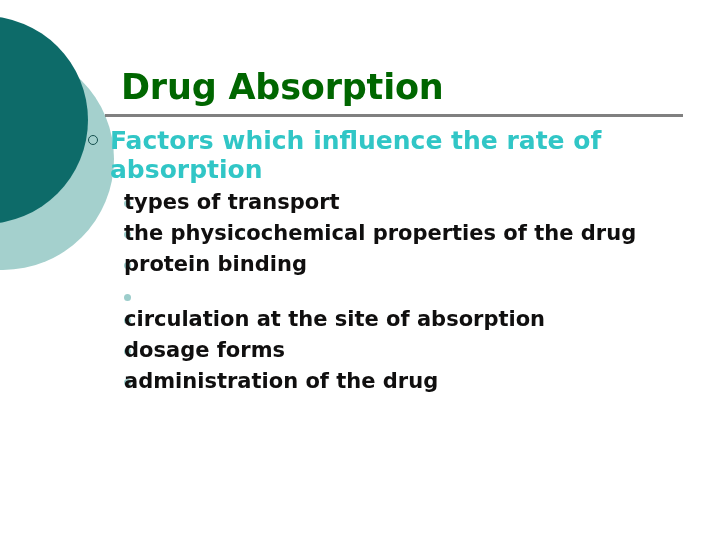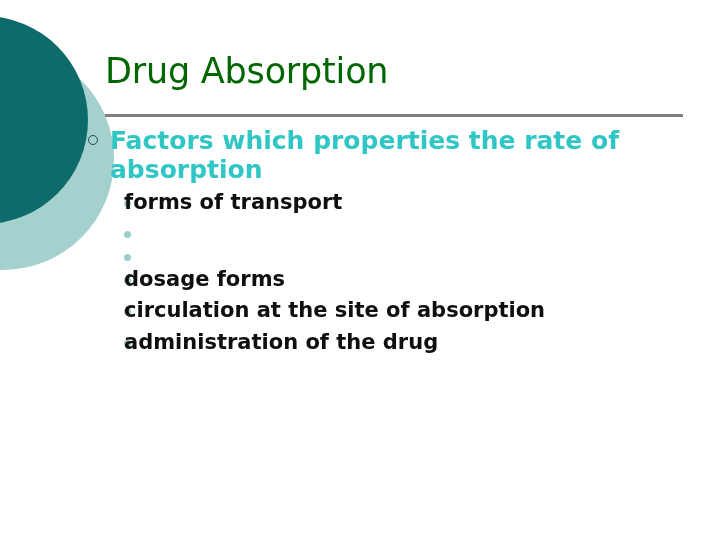--- a/index.html
+++ b/index.html
@@ -52,23 +52,23 @@
   }
 
   
   .title-block {
     position: absolute;
     left: 105px;
     top: 52px;
     width: 580px;
   }
   .slide-title {
-    margin: 0;
+    margin: 16px;
     font-size: 35px;
-    font-weight: normal;
+    font-weight: bold;
     color: #006600;
     letter-spacing: -0.2px;
     line-height: 1.1;
     white-space: nowrap;
   }
   .title-rule {
     position: absolute;
     left: 105px;
     top: 114px;
     width: 578px;
@@ -159,57 +159,64 @@
     <h1 class="slide-title">Drug Absorption</h1>
   </div>
   <div class="title-rule"></div>
 
   <div class="body-block">
 
     <div class="lvl1">
       <span class="marker">
         <span class="ring"></span>
       </span>
-      <span class="text">Factors which properties the rate of absorption</span>
+      <span class="text">Factors which influence the rate of absorption</span>
     </div>
 
     <ul class="lvl2-list">
 
       <li class="lvl2">
         <span class="marker">
             <span class="dot"></span>
           </span>
-        <span class="text">forms of transport</span>
-      </li>
-
-
-      <li class="lvl2">
-        <span class="marker">
-            <span class="dot"></span>
-          </span>
-      </li>
-
-      <li class="lvl2">
-        <span class="marker">
-            <span class="dot"></span>
-          </span>
+        <span class="text">types of transport</span>
+      </li>
+
+      <li class="lvl2">
+        <span class="marker">
+            <span class="dot"></span>
+          </span>
+        <span class="text">the physicochemical properties of the drug</span>
+      </li>
+
+      <li class="lvl2">
+        <span class="marker">
+            <span class="dot"></span>
+          </span>
+        <span class="text">protein binding</span>
+      </li>
+
+      <li class="lvl2">
+        <span class="marker">
+            <span class="dot"></span>
+          </span>
+      </li>
+
+      <li class="lvl2">
+        <span class="marker">
+            <span class="dot"></span>
+          </span>
+        <span class="text">circulation at the site of absorption</span>
       </li>
 
       <li class="lvl2">
         <span class="marker">
             <span class="dot"></span>
           </span>
         <span class="text">dosage forms</span>
-      </li>
-
-      <li class="lvl2">
-        <span class="marker">
-            <span class="dot"></span>
-          </span>
-        <span class="text">circulation at the site of absorption</span>
       </li>
 
       <li class="lvl2">
         <span class="marker">
             <span class="dot"></span>
           </span>
         <span class="text">administration of the drug</span>
       </li>
 
     </ul>

